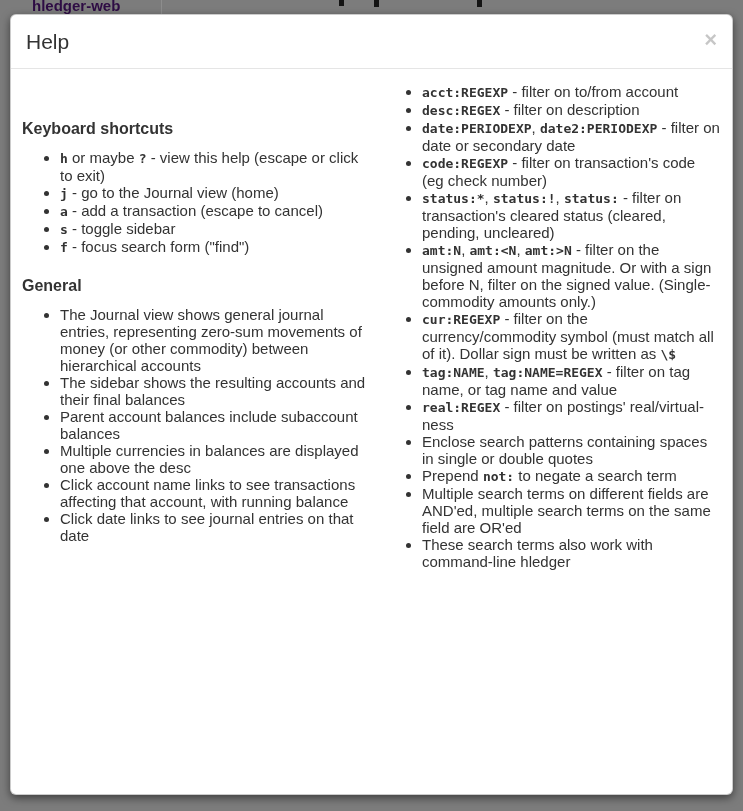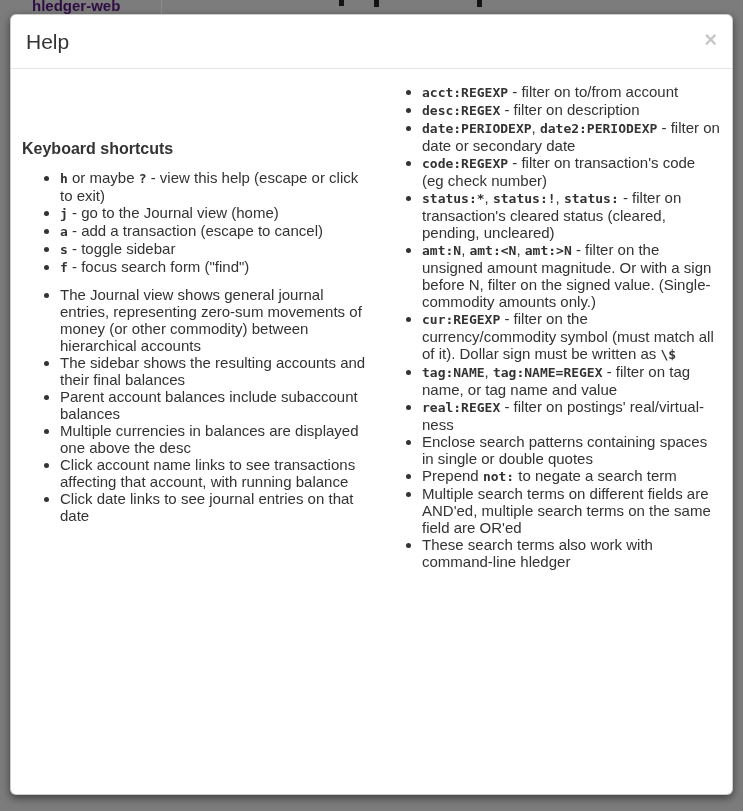--- a/index.html
+++ b/index.html
@@ -100,20 +100,21 @@
           <h4>Keyboard shortcuts</h4>
           <ul>
             <li><code>h</code> or maybe <code>?</code> - view this help (escape or click to exit)</li>
             <li><code>j</code> - go to the Journal view (home)</li>
             <li><code>a</code> - add a transaction (escape to cancel)</li>
             <li><code>s</code> - toggle sidebar</li>
             <li><code>f</code> - focus search form ("find")</li>
           </ul>
         </div>
         <div class="help-section">
+          <h4>General</h4>
           <ul>
             <li>The Journal view shows general journal entries, representing zero-sum movements of money (or other commodity) between hierarchical accounts</li>
             <li>The sidebar shows the resulting accounts and their final balances</li>
             <li>Parent account balances include subaccount balances</li>
             <li>Multiple currencies in balances are displayed one above the desc</li>
             <li>Click account name links to see transactions affecting that account, with running balance</li>
             <li>Click date links to see journal entries on that date</li>
           </ul>
         </div>
       </div>

